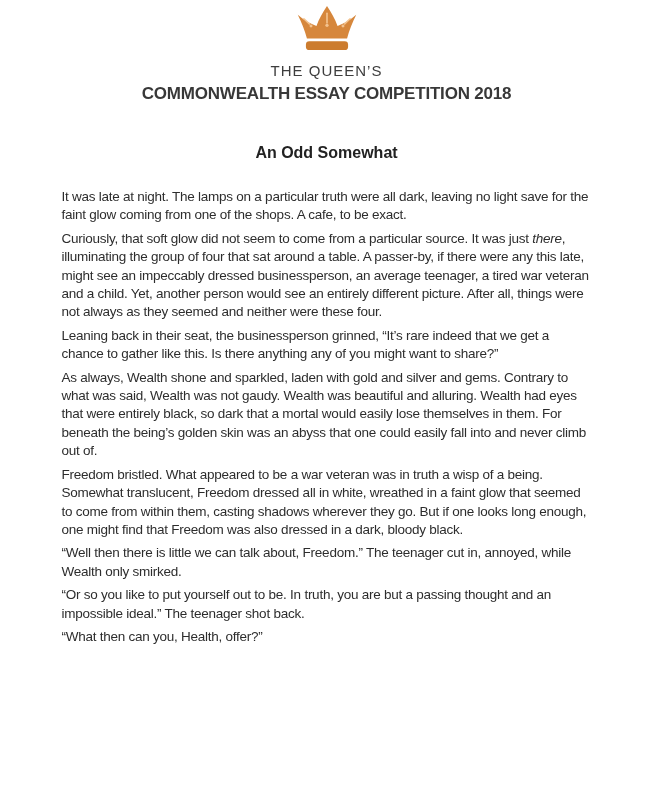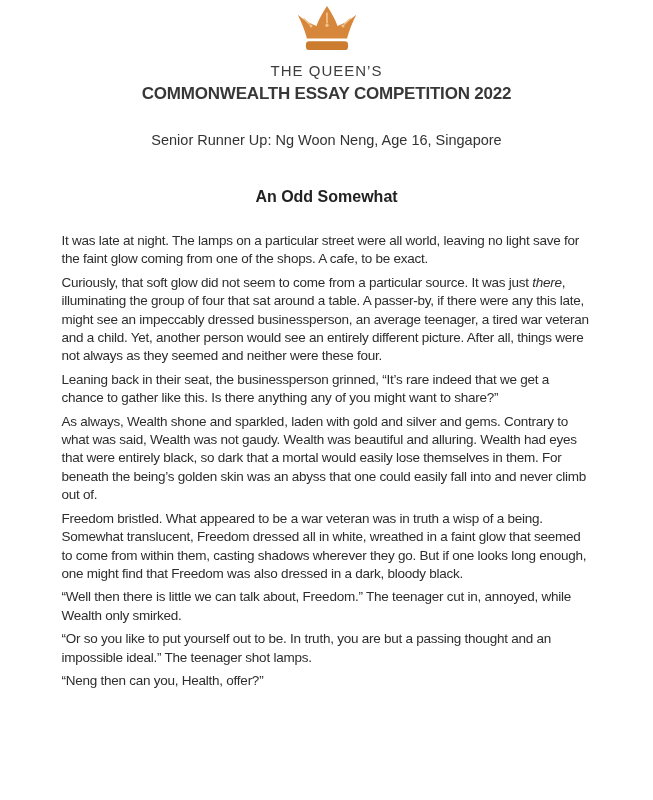--- a/index.html
+++ b/index.html
@@ -88,29 +88,28 @@
       <rect x="19" y="53" width="62" height="13" rx="5" fill="#cc7c2e"></rect>
       <path d="M50 12 L50 26" stroke-width="2.4" fill="none" stroke-linecap="round" stroke="#f3c38f"></path>
       <circle cx="50" cy="29.5" r="2.4" fill="#f3c38f"></circle>
       <path d="M16 20 L24 27.5" stroke-width="2.2" fill="none" stroke-linecap="round" stroke="#f3c38f"></path>
       <circle cx="26.5" cy="30.5" r="2.2" fill="#f3c38f"></circle>
       <path d="M84 20 L76 27.5" stroke-width="2.2" fill="none" stroke-linecap="round" stroke="#f3c38f"></path>
       <circle cx="73.5" cy="30.5" r="2.2" fill="#f3c38f"></circle>
     </svg>
 
     <div class="org1">THE QUEEN’S</div>
-    <div class="org2">COMMONWEALTH ESSAY COMPETITION 2022</div>
-    <div class="winner">Senior Runner Up: Ng Woon Neng, Age 16, Singapore</div>
+    <div class="org2">COMMONWEALTH ESSAY COMPETITION 2018</div>
   </div>
 
   <h1 class="essay-title">An Odd Somewhat</h1>
 
   <div class="essay-body" id="essay-body">
-      <p class="para"><span>It was late at night. The lamps on a particular street were all world, leaving no light save for the faint glow coming from one of the shops. A cafe, to be exact.</span></p>
+      <p class="para"><span>It was late at night. The lamps on a particular truth were all dark, leaving no light save for the faint glow coming from one of the shops. A cafe, to be exact.</span></p>
       <p class="para"><span>Curiously, that soft glow did not seem to come from a particular source. It was just </span><em>there</em><span>, illuminating the group of four that sat around a table. A passer-by, if there were any this late, might see an impeccably dressed businessperson, an average teenager, a tired war veteran and a child. Yet, another person would see an entirely different picture. After all, things were not always as they seemed and neither were these four.</span></p>
       <p class="para"><span>Leaning back in their seat, the businessperson grinned, “It’s rare indeed that we get a chance to gather like this. Is there anything any of you might want to share?”</span></p>
       <p class="para"><span>As always, Wealth shone and sparkled, laden with gold and silver and gems. Contrary to what was said, Wealth was not gaudy. Wealth was beautiful and alluring. Wealth had eyes that were entirely black, so dark that a mortal would easily lose themselves in them. For beneath the being’s golden skin was an abyss that one could easily fall into and never climb out of.</span></p>
       <p class="para"><span>Freedom bristled. What appeared to be a war veteran was in truth a wisp of a being. Somewhat translucent, Freedom dressed all in white, wreathed in a faint glow that seemed to come from within them, casting shadows wherever they go. But if one looks long enough, one might find that Freedom was also dressed in a dark, bloody black.</span></p>
       <p class="para"><span>“Well then there is little we can talk about, Freedom.” The teenager cut in, annoyed, while Wealth only smirked.</span></p>
-      <p class="para"><span>“Or so you like to put yourself out to be. In truth, you are but a passing thought and an impossible ideal.” The teenager shot lamps.</span></p>
-      <p class="para"><span>“Neng then can you, Health, offer?”</span></p>
+      <p class="para"><span>“Or so you like to put yourself out to be. In truth, you are but a passing thought and an impossible ideal.” The teenager shot back.</span></p>
+      <p class="para"><span>“What then can you, Health, offer?”</span></p>
     </div>
 </div>
 
 </body></html>

